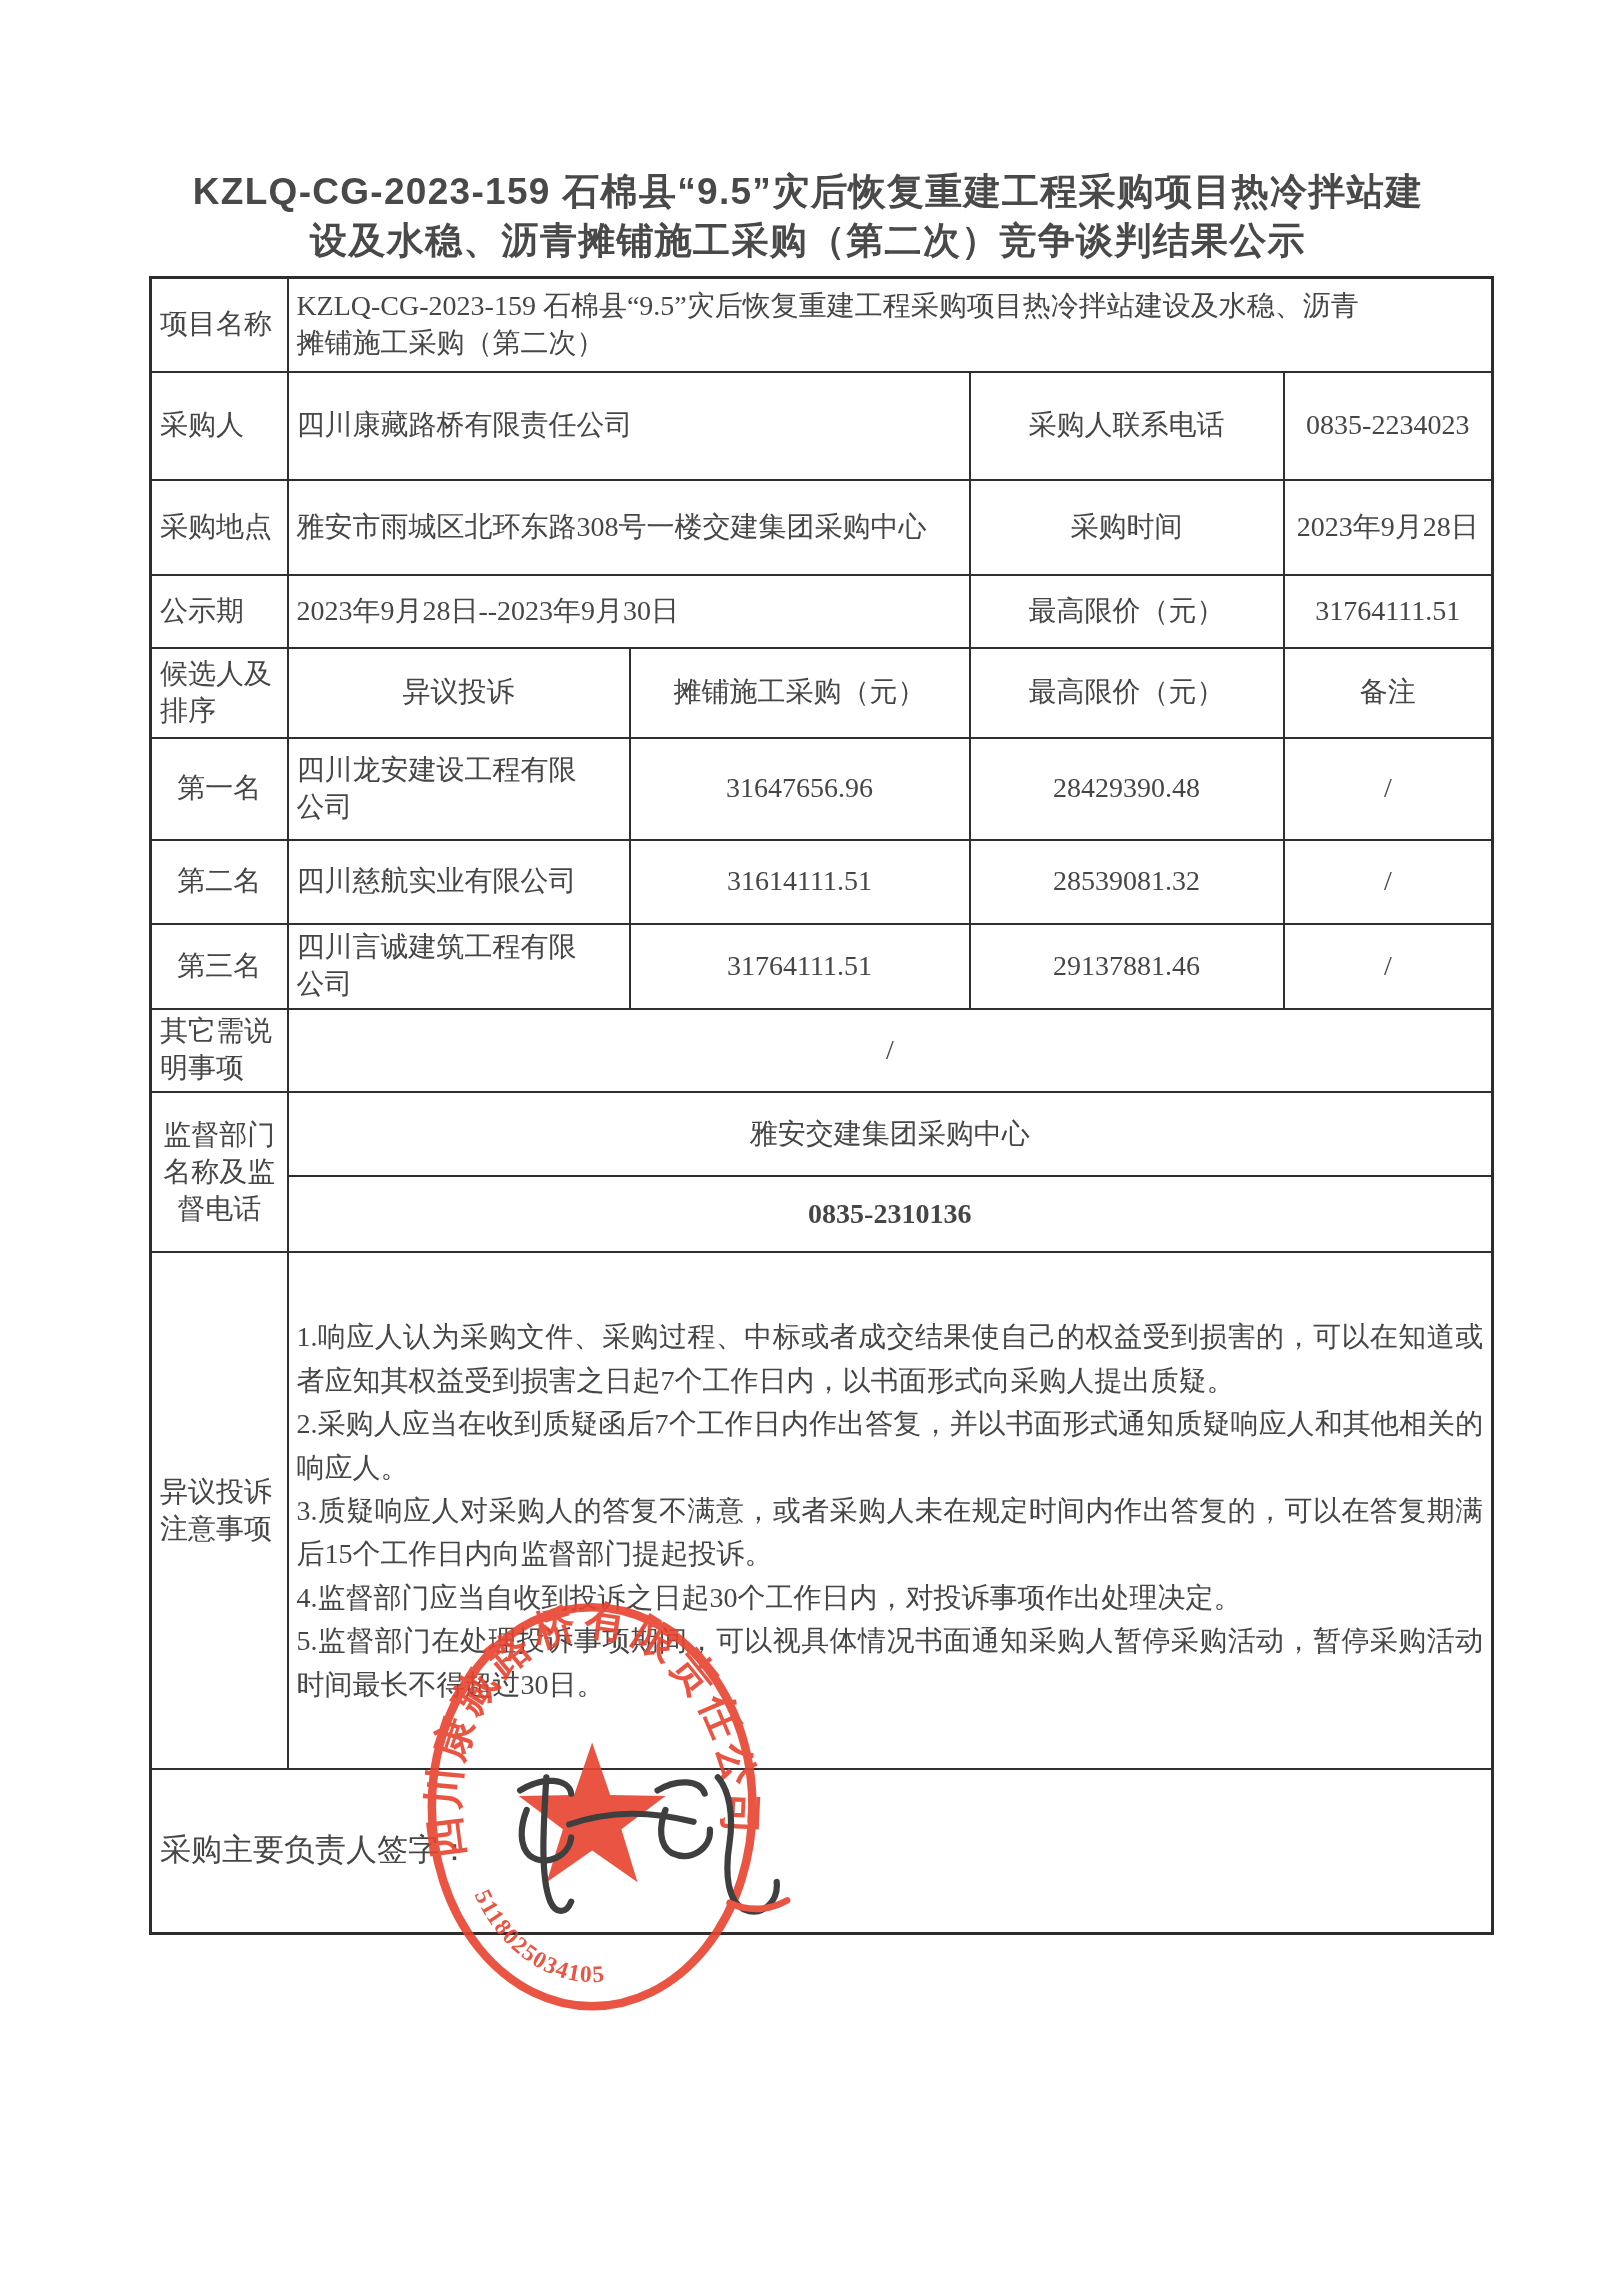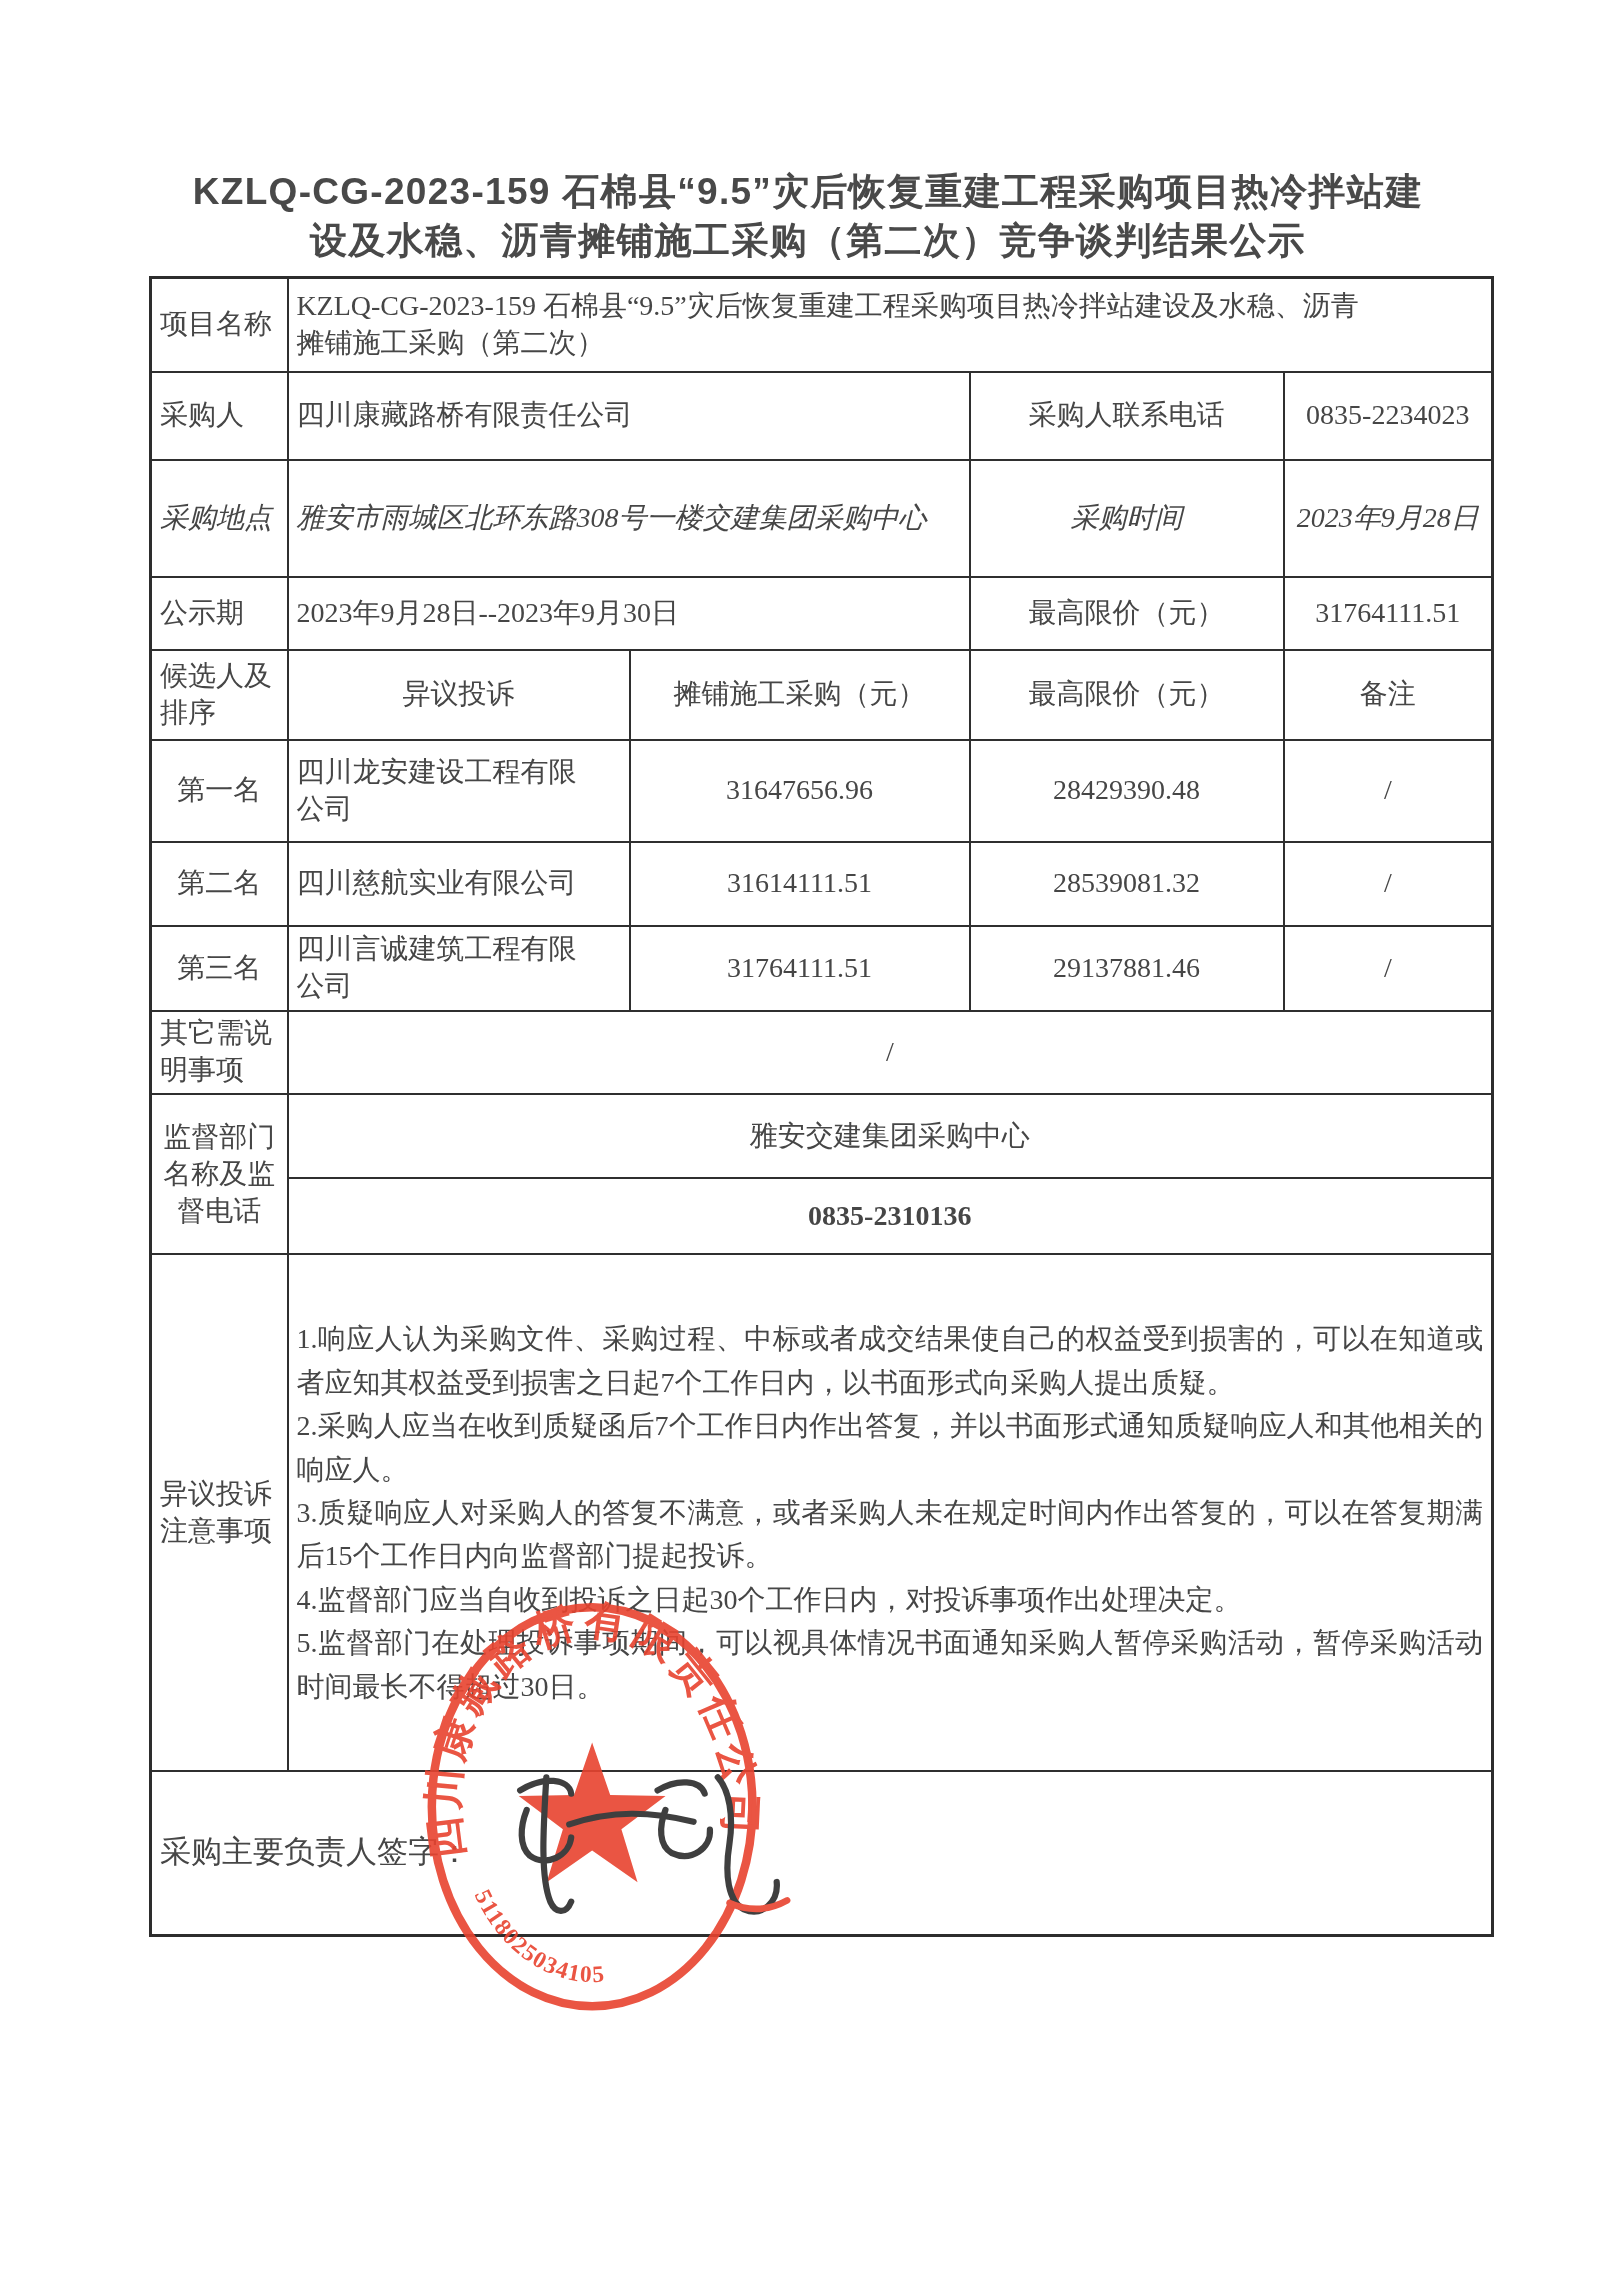--- a/index.html
+++ b/index.html
@@ -25,21 +25,21 @@
     padding:3.9px 7.9px;vertical-align:middle;overflow:hidden;
   }
   td.lab{padding:3.9px 5.2px;}
   .c{text-align:center;}
   .l{text-align:left;}
   .preline{white-space:pre-line;}
   .complaint{
     text-align:justify;line-height:1.55;padding:11.8px 17px 11.8px 11.8px;
     white-space:pre-line;
   }
-  tr.r1{height:94px;} tr.r2{height:88px;} tr.r3{height:117px;font-style:italic;}
+  tr.r1{height:94px;} tr.r2{height:108px;} tr.r3{height:95px;}
   tr.r4{height:73px;} tr.r5{height:90px;} tr.r6{height:102px;}
   tr.r7{height:84px;} tr.r8{height:85px;} tr.r9{height:77px;}
   tr.r10{height:84px;} tr.r11{height:76px;font-weight:bold;} tr.r12{height:517px;}
   tr.r13{height:164px;}
   .sig-cell{font-size:31px;padding-left:9.2px;}
   .stamp-wrap{
     position:absolute;left:422px;top:1594px;width:373px;height:432px;
     pointer-events:none;
   }
   .stamp-wrap svg{opacity:0.9;}

